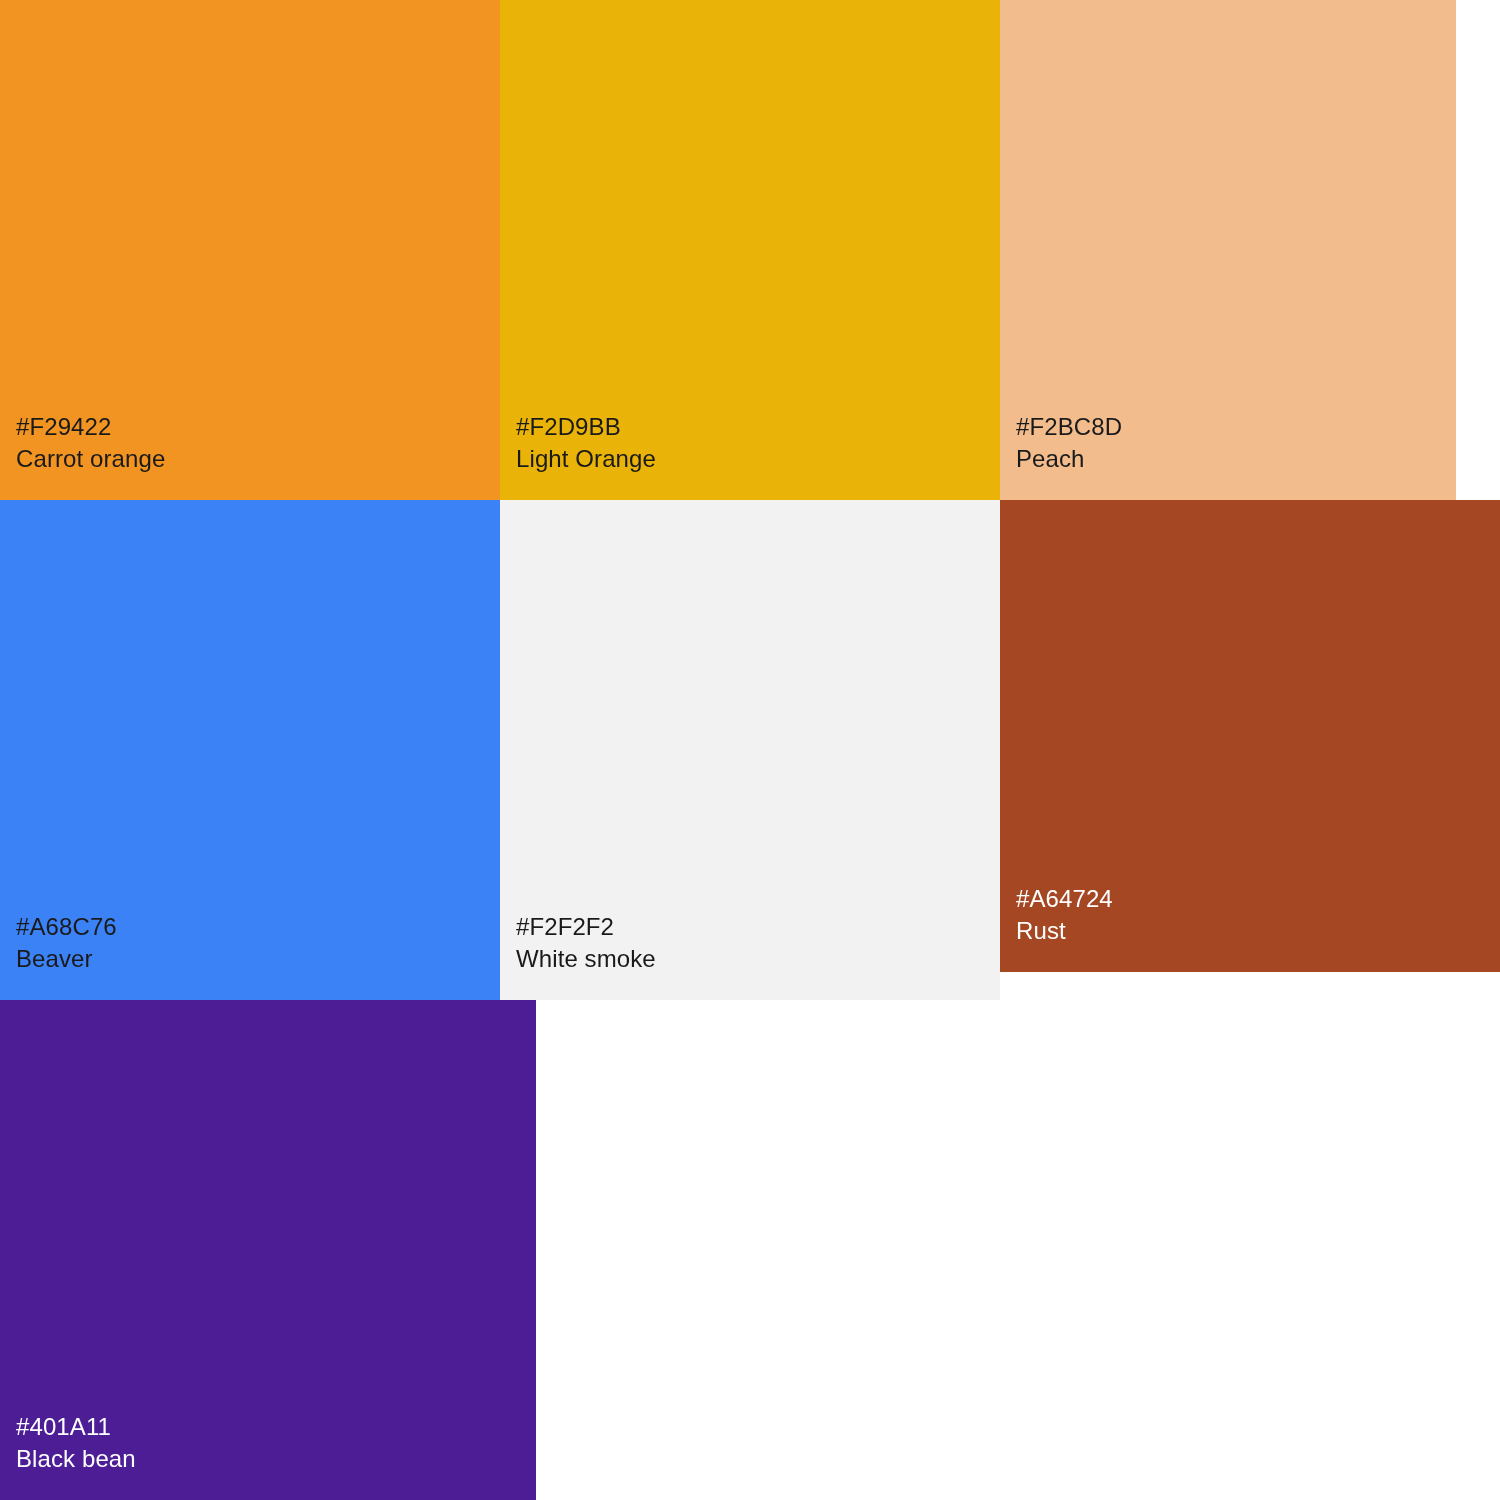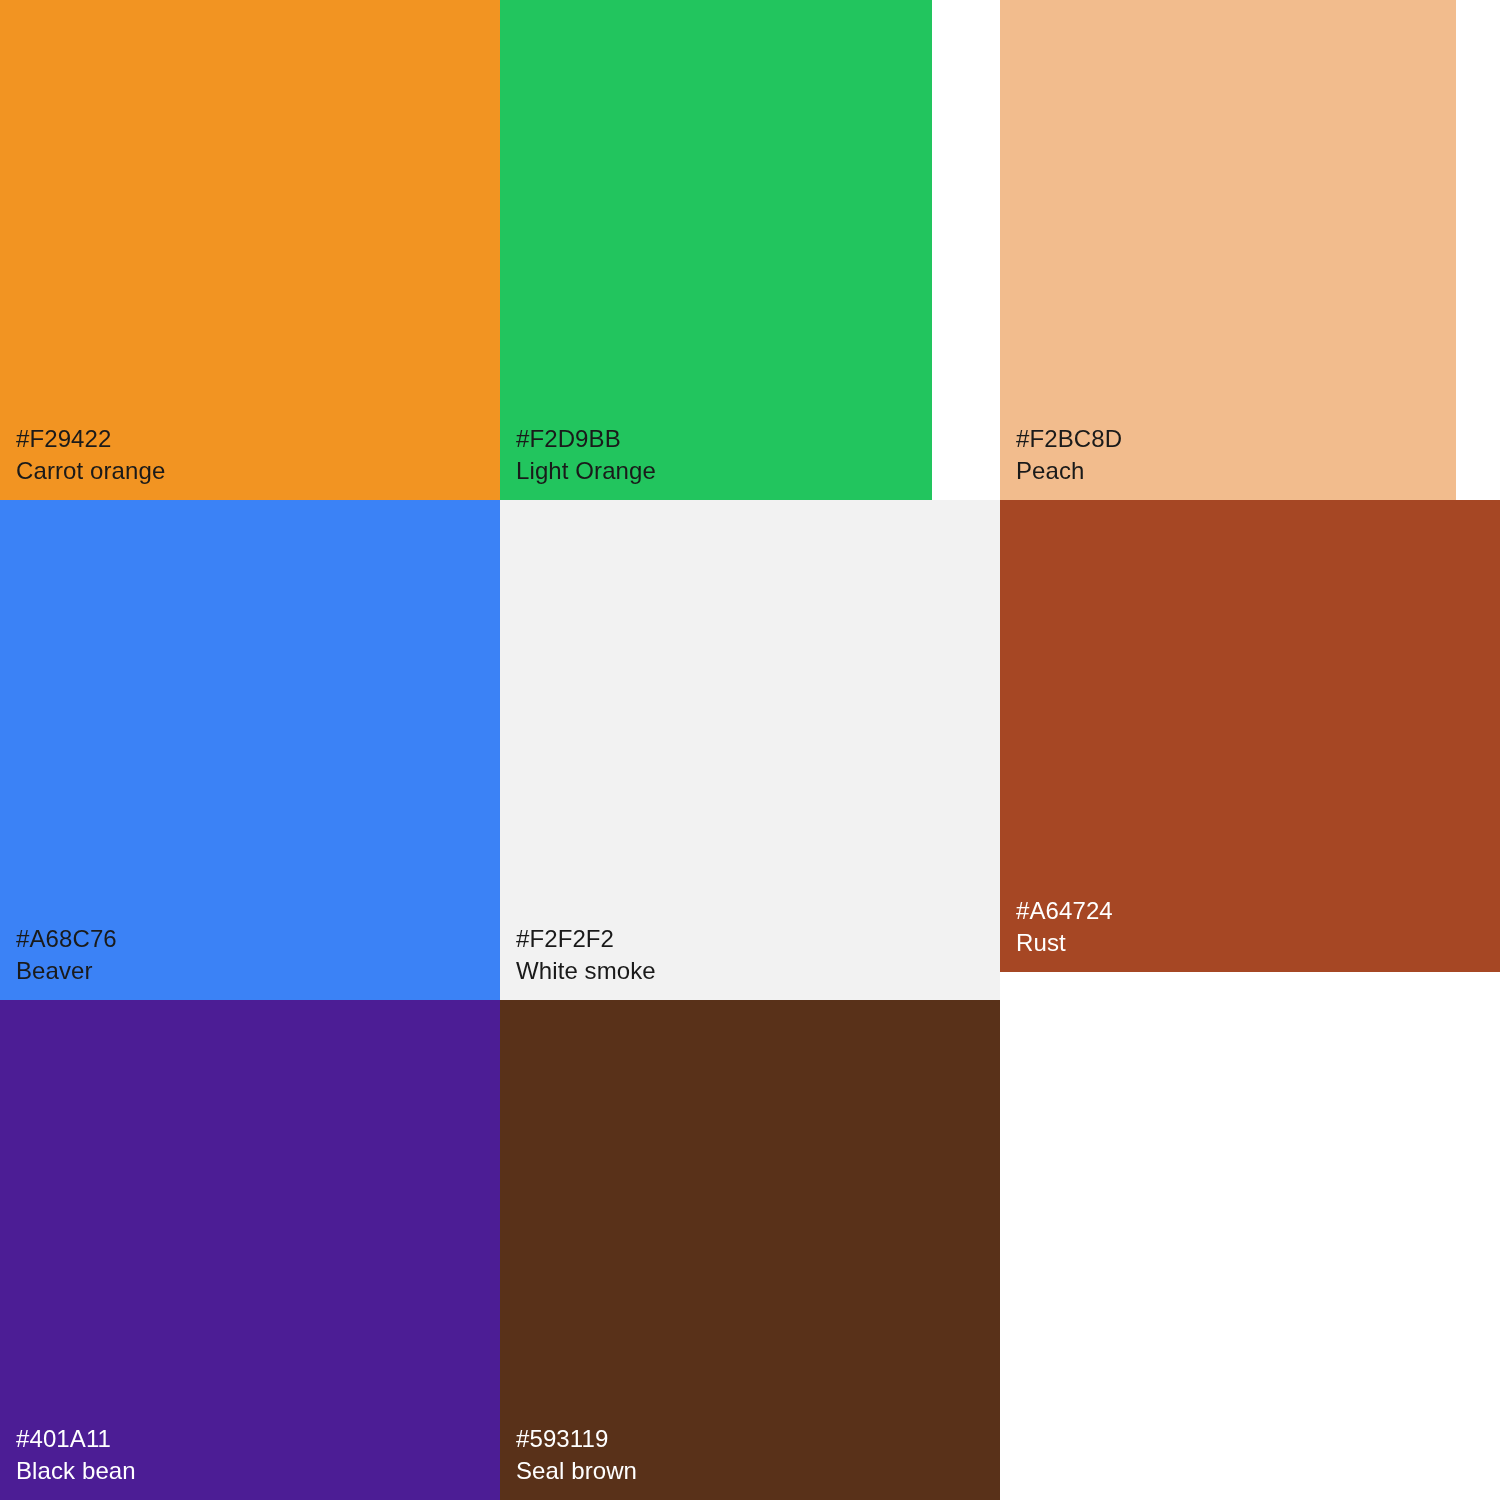--- a/index.html
+++ b/index.html
@@ -25,21 +25,21 @@
   .swatch {
     position: relative;
     width: 500px;
     height: 500px;
     box-sizing: border-box;
     overflow: hidden;
   }
   .swatch-caption {
     position: absolute;
     left: 16px;
-    bottom: 12px;
+    bottom: 24px;
     line-height: 1.36;
     letter-spacing: 0.1px;
   }
   .swatch-hex,
   .swatch-name {
     display: block;
     font-size: 24px;
     font-weight: 400;
     white-space: nowrap;
   }
@@ -55,21 +55,21 @@
 </head>
 <body>
 
 <div id="palette-grid" style="grid-template-columns: repeat(3, 500px); grid-template-rows: repeat(3, 500px);">
     <div class="swatch on-light" style="background: rgb(242, 148, 34); width: 500px; height: 500px;">
       <div class="swatch-caption">
         <span class="swatch-hex">#F29422</span>
         <span class="swatch-name">Carrot orange</span>
       </div>
     </div>
-    <div class="swatch on-light" style="background: #22c55e; width: 432px; height: 500px;">
+    <div class="swatch on-light" style="background: #eab308; width: 500px; height: 500px;">
       <div class="swatch-caption">
         <span class="swatch-hex">#F2D9BB</span>
         <span class="swatch-name">Light Orange</span>
       </div>
     </div>
     <div class="swatch on-light" style="background: rgb(242, 188, 141); width: 456px; height: 500px;">
       <div class="swatch-caption">
         <span class="swatch-hex">#F2BC8D</span>
         <span class="swatch-name">Peach</span>
       </div>
@@ -91,19 +91,13 @@
         <span class="swatch-hex">#A64724</span>
         <span class="swatch-name">Rust</span>
       </div>
     </div>
     <div class="swatch on-dark" style="background: #4c1d95; width: 536px; height: 500px;">
       <div class="swatch-caption">
         <span class="swatch-hex">#401A11</span>
         <span class="swatch-name">Black bean</span>
       </div>
     </div>
-    <div class="swatch on-dark" style="background: rgb(89, 49, 25); width: 500px; height: 500px;">
-      <div class="swatch-caption">
-        <span class="swatch-hex">#593119</span>
-        <span class="swatch-name">Seal brown</span>
-      </div>
-    </div>
   </div>
 
 </body></html>

